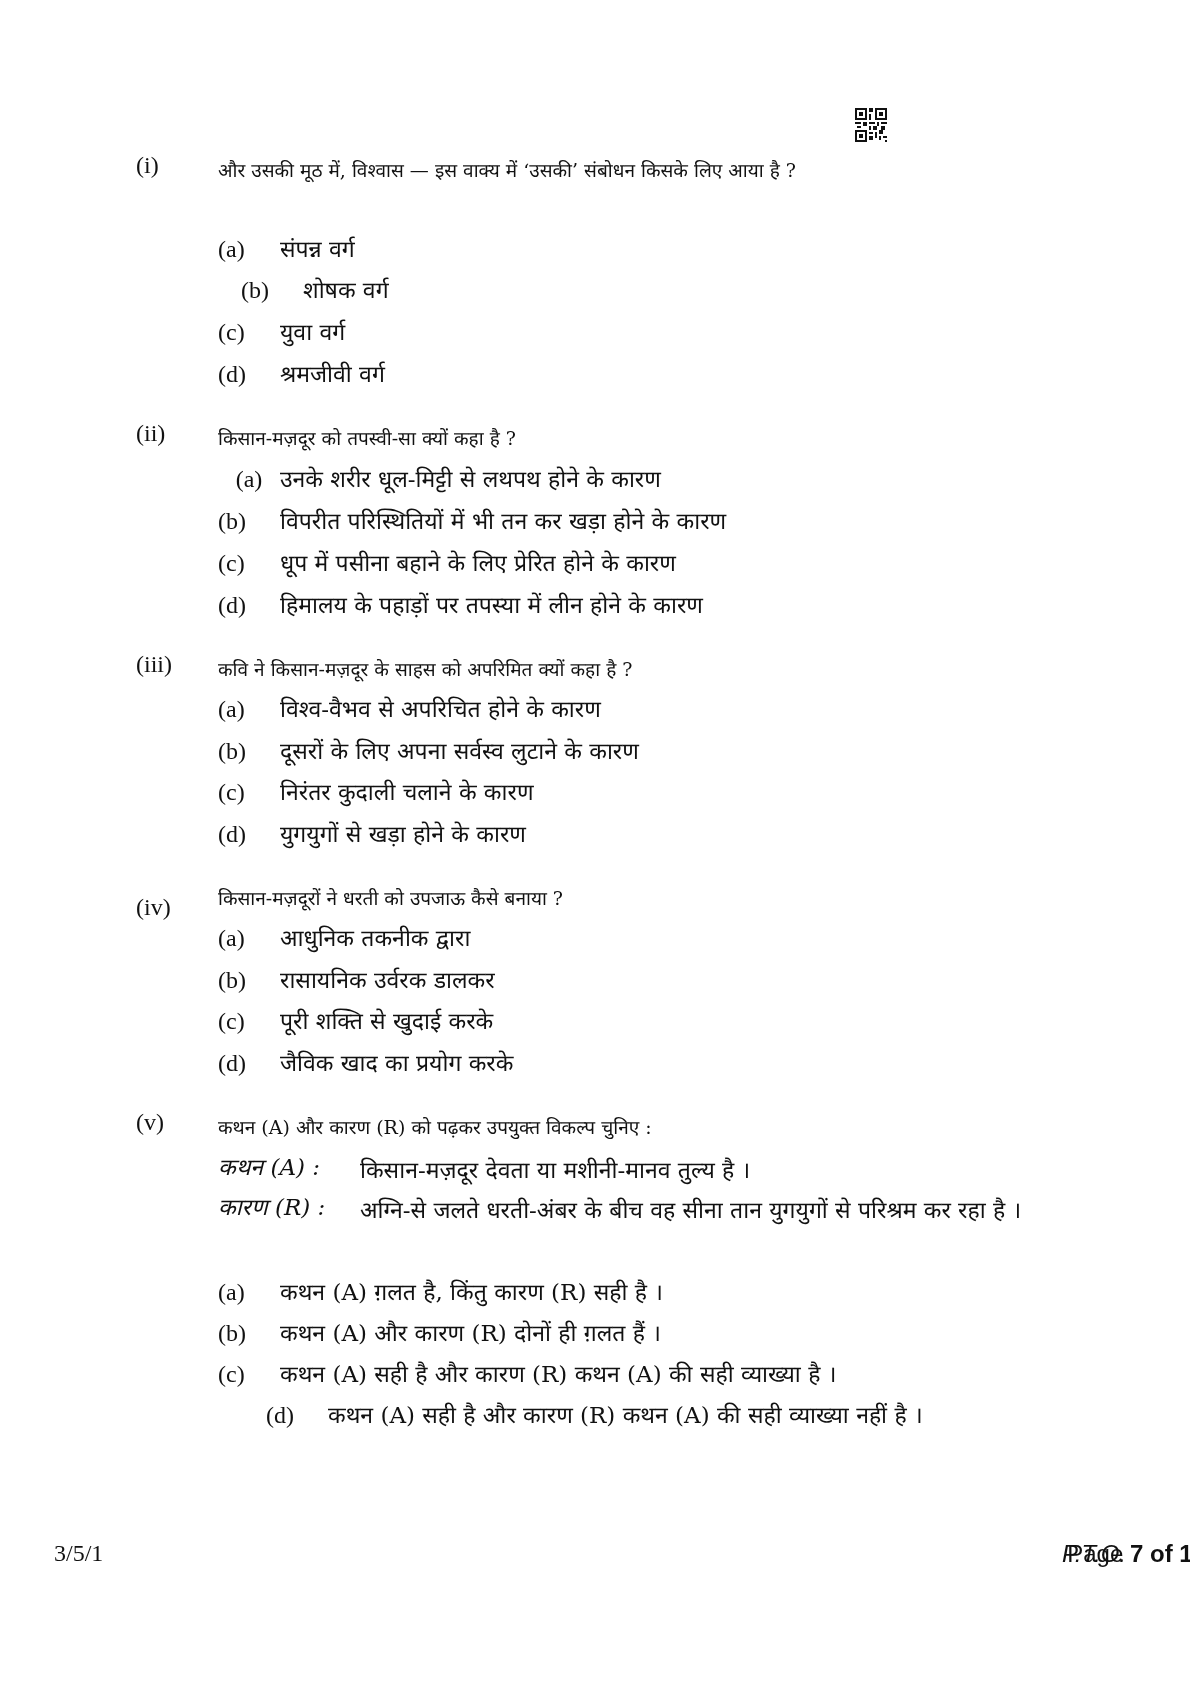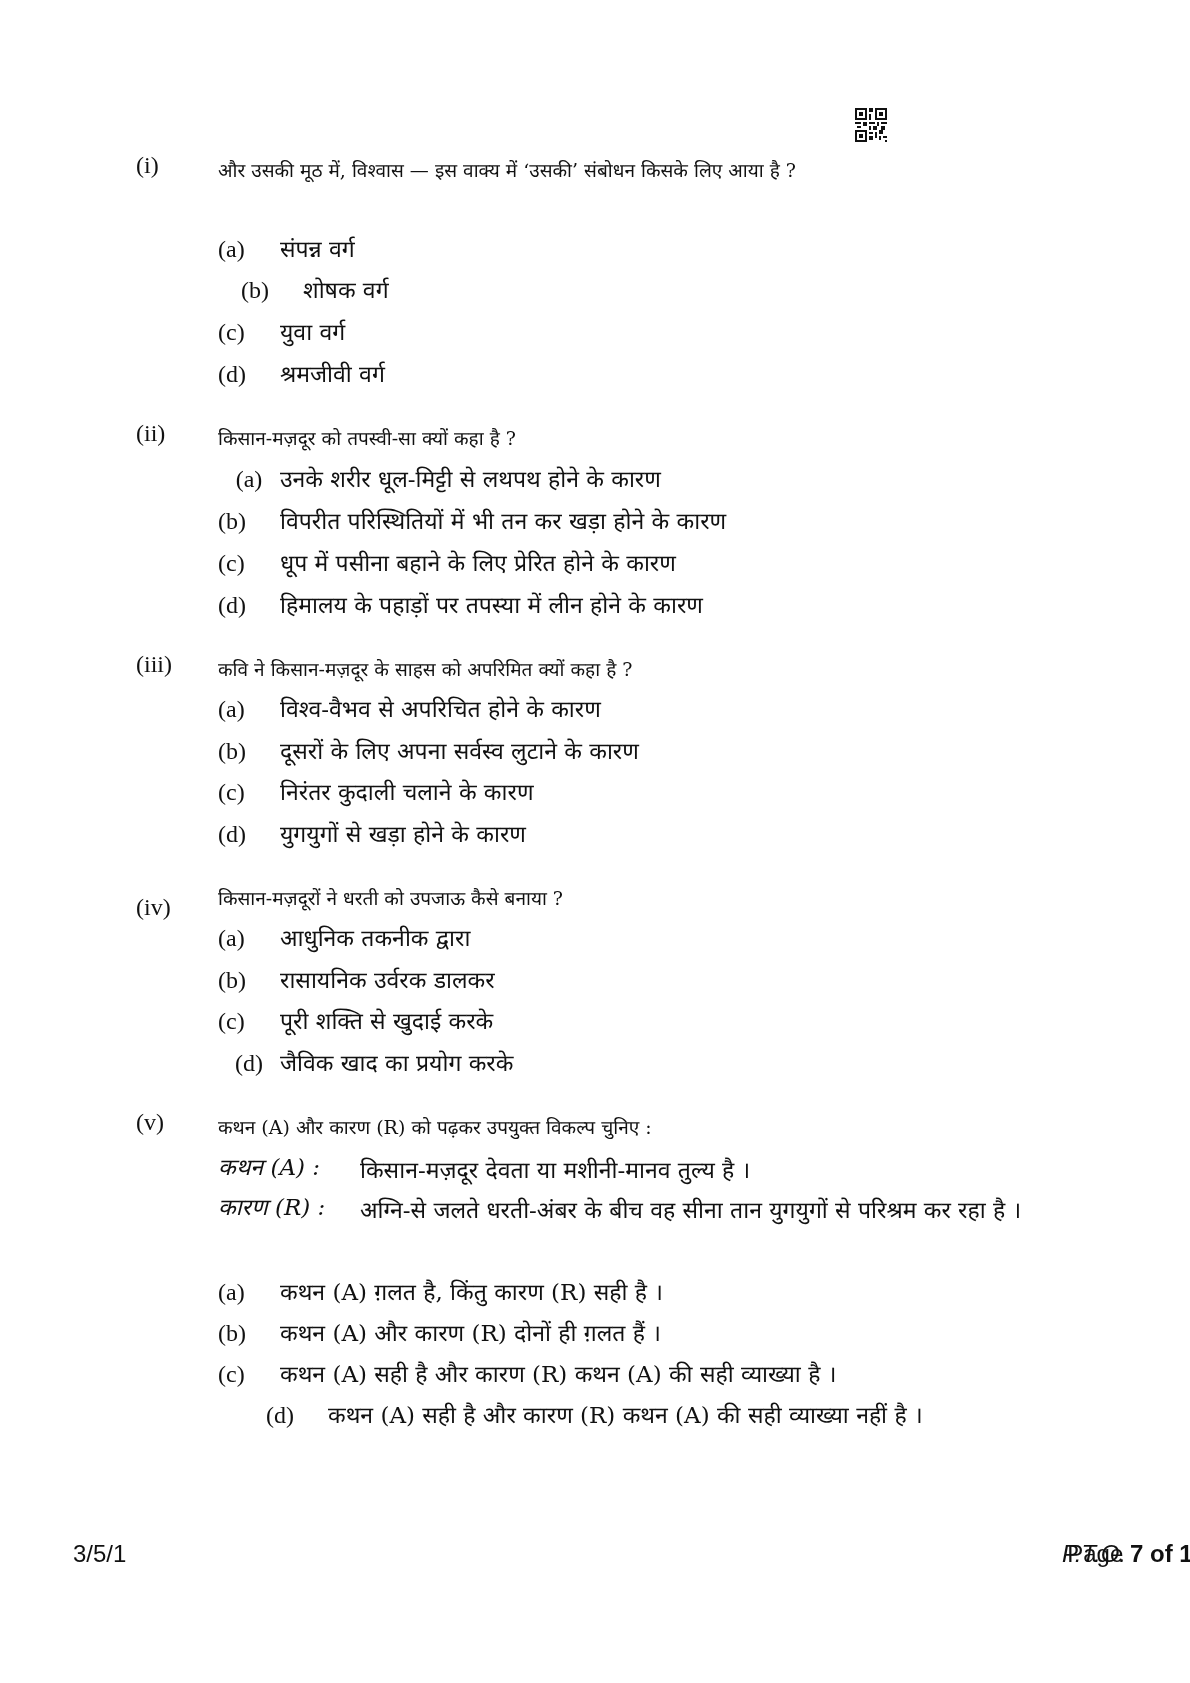--- a/index.html
+++ b/index.html
@@ -71,21 +71,21 @@
       text-align: justify;
     }
     .footer {
       position: absolute;
       top: 1540px;
       left: 0;
       width: 1190px;
       font-family: "Liberation Sans", sans-serif;
       font-size: 24px;
     }
-    .footer .code { position: absolute; left: 73px; }
+    .footer .code { position: absolute; left: 54px; font-family: Liberation Serif, serif; }
     .footer .page { position: absolute; left: 16px; width: 1190px; text-align: right; }
     .footer .page b { font-weight: bold; }
     .footer .pto { position: absolute; right: 64px; font-style: italic; }
   </style>
 </head>
 <body>
 
 <svg class="qr" viewBox="0 0 16 17" xmlns="http://www.w3.org/2000/svg">
   <rect x="0" y="0" width="16" height="17" fill="#fff"></rect>
   <rect x="0.5" y="0.5" width="5" height="5" fill="none" stroke="#111" stroke-width="1"></rect>
@@ -140,21 +140,21 @@
   <div class="opt" style="top:775px;"><span class="lbl">(c)</span><span>निरंतर कुदाली चलाने के कारण</span></div>
   <div class="opt" style="top:817px;"><span class="lbl">(d)</span><span>युगयुगों से खड़ा होने के कारण</span></div>
 </div>
 
 <div class="q">
   <span class="qnum" style="top:880px;margin-top:14px;">(iv)</span>
   <div class="qtext" style="top:878px;">किसान-मज़दूरों ने धरती को उपजाऊ कैसे बनाया ?</div>
   <div class="opt" style="top:921px;"><span class="lbl">(a)</span><span>आधुनिक तकनीक द्वारा</span></div>
   <div class="opt" style="top:963px;"><span class="lbl">(b)</span><span>रासायनिक उर्वरक डालकर</span></div>
   <div class="opt" style="top:1004px;"><span class="lbl">(c)</span><span>पूरी शक्ति से खुदाई करके</span></div>
-  <div class="opt" style="top:1046px;text-align:center;"><span class="lbl">(d)</span><span>जैविक खाद का प्रयोग करके</span></div>
+  <div class="opt" style="top:1046px;"><span class="lbl">(d)</span><span>जैविक खाद का प्रयोग करके</span></div>
 </div>
 
 <div class="q">
   <span class="qnum" style="top:1109px;">(v)</span>
   <div class="qtext" style="top:1107px;">कथन (A) और कारण (R) को पढ़कर उपयुक्त विकल्प चुनिए :</div>
   <div class="ar-row" style="top:1150px;">
     <span class="ar-lbl">कथन (A) :</span><span class="ar-txt">किसान-मज़दूर देवता या मशीनी-मानव तुल्य है ।</span>
   </div>
   <div class="ar-row" style="top:1190px;">
     <span class="ar-lbl">कारण (R) :</span><span class="ar-txt">अग्नि-से जलते धरती-अंबर के बीच वह सीना तान युगयुगों से परिश्रम कर रहा है ।</span>

